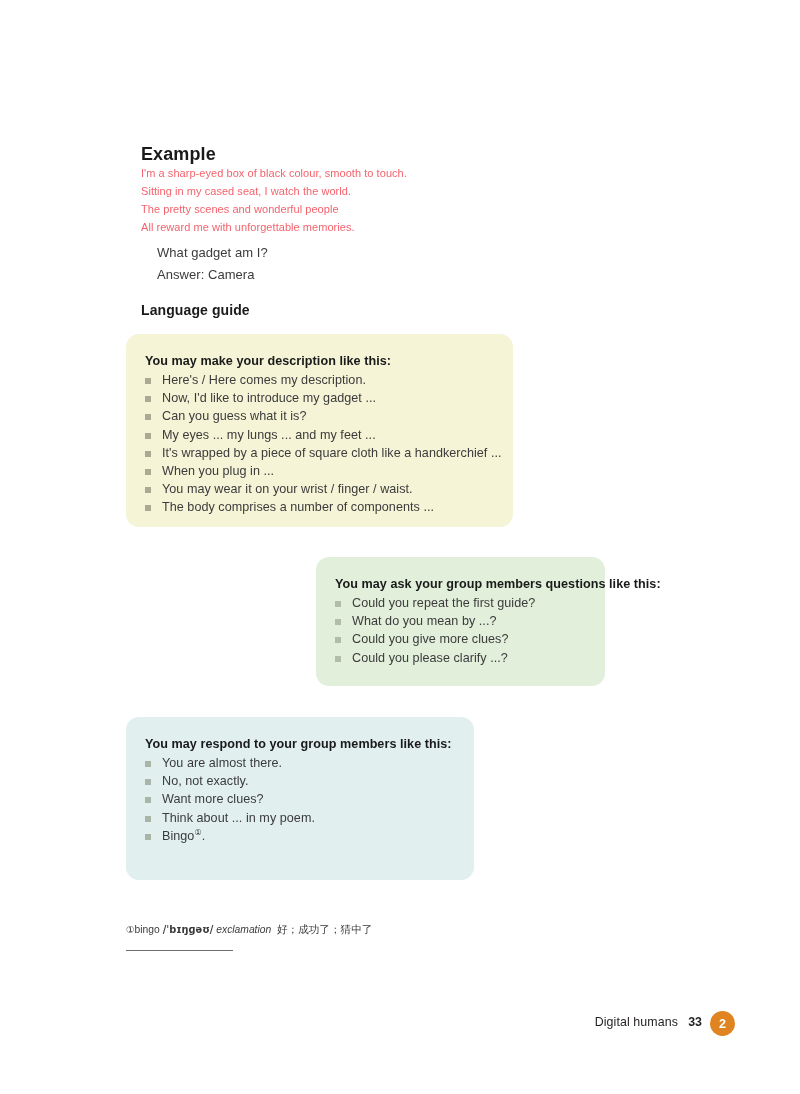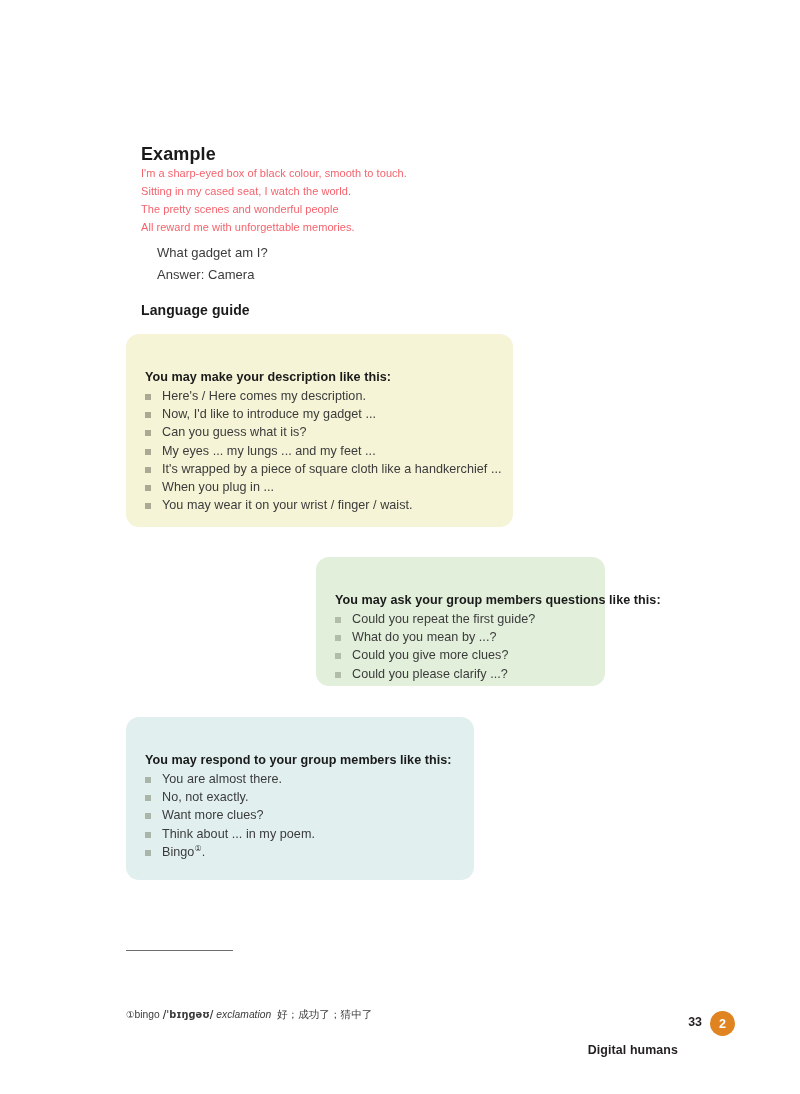--- a/index.html
+++ b/index.html
@@ -74,21 +74,21 @@
   .callout {
     position: absolute;
     border-radius: 13px;
     box-sizing: border-box;
   }
   .callout-title {
     font-size: 12.6px;
     font-weight: bold;
     color: #1a1a1a;
     letter-spacing: 0.05px;
-    margin: 16px 0 3px 0;
+    margin: 0 0 3px 0;
     white-space: nowrap;
   }
   .callout-list {
     list-style: none;
     margin: 0;
     padding: 0;
   }
   .callout-list li {
     position: relative;
     padding-left: 17px;
@@ -146,23 +146,23 @@
     position: absolute;
     left: 126px;
     top: 950px;
     width: 107px;
     height: 1px;
     background: #6e6e6e;
   }
   .footnote {
     position: absolute;
     left: 126px;
-    top: 1008px;
+    top: 920px;
     font-size: 10.3px;
-    line-height: 13px;
+    line-height: 18px;
     color: #3b3b3b;
     white-space: nowrap;
   }
   .footnote .fn-mark { font-size: 9.6px; }
   .footnote .fn-ipa { font-weight: bold; font-family: "DejaVu Sans", sans-serif; font-size: 9.8px; }
   .footnote .fn-pos { font-style: italic; }
   .footnote .fn-cn { font-family: "DejaVu Sans", sans-serif; font-size: 10.6px; }
 
   
   .footer {
@@ -170,25 +170,24 @@
     left: 0;
     top: 1011px;
     width: 800px;
     height: 26px;
   }
   .footer-title {
     position: absolute;
     right: 122px;
     top: 4px;
     font-size: 12.4px;
-    font-weight: bold;
+    font-weight: normal;
     color: #231f20;
     letter-spacing: 0.1px;
     white-space: nowrap;
-    margin-top: 28px;
   }
   .footer-pagenum {
     position: absolute;
     right: 98px;
     top: 4px;
     font-size: 12.4px;
     font-weight: bold;
     color: #231f20;
   }
   .footer-badge {
@@ -231,20 +230,21 @@
   <div class="callout box-yellow">
     <div class="callout-title">You may make your description like this:</div>
     <ul class="callout-list">
       <li><span class="bullet"></span><span>Here's / Here comes my description.</span></li>
       <li><span class="bullet"></span><span>Now, I'd like to introduce my gadget ...</span></li>
       <li><span class="bullet"></span><span>Can you guess what it is?</span></li>
       <li><span class="bullet"></span><span>My eyes ... my lungs ... and my feet ...</span></li>
       <li><span class="bullet"></span><span>It's wrapped by a piece of square cloth like a handkerchief ...</span></li>
       <li><span class="bullet"></span><span>When you plug in ...</span></li>
       <li><span class="bullet"></span><span>You may wear it on your wrist / finger / waist.</span></li>
+      <li><span class="bullet"></span><span>The body comprises a number of components ...</span></li>
     </ul>
   </div>
 
   <div class="callout box-green">
     <div class="callout-title">You may ask your group members questions like this:</div>
     <ul class="callout-list">
       <li><span class="bullet"></span><span>Could you repeat the first guide?</span></li>
       <li><span class="bullet"></span><span>What do you mean by ...?</span></li>
       <li><span class="bullet"></span><span>Could you give more clues?</span></li>
       <li><span class="bullet"></span><span>Could you please clarify ...?</span></li>

